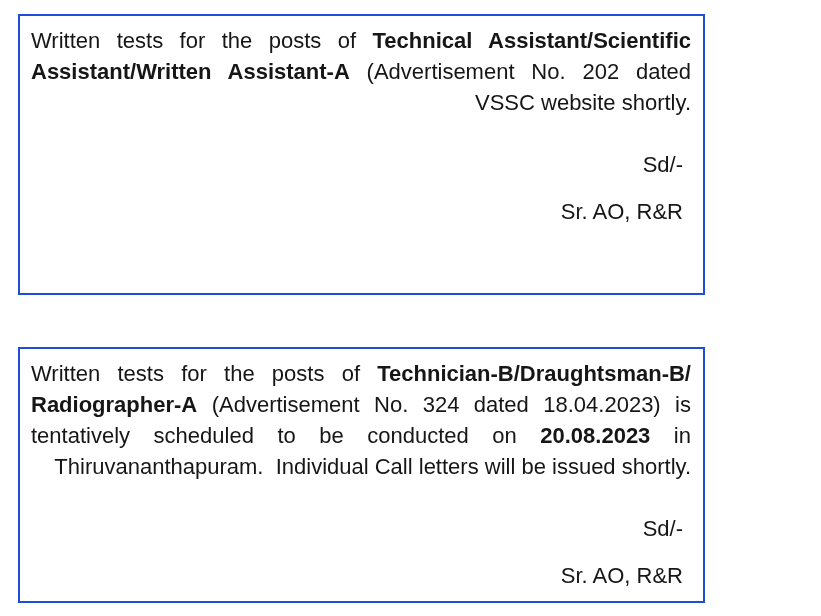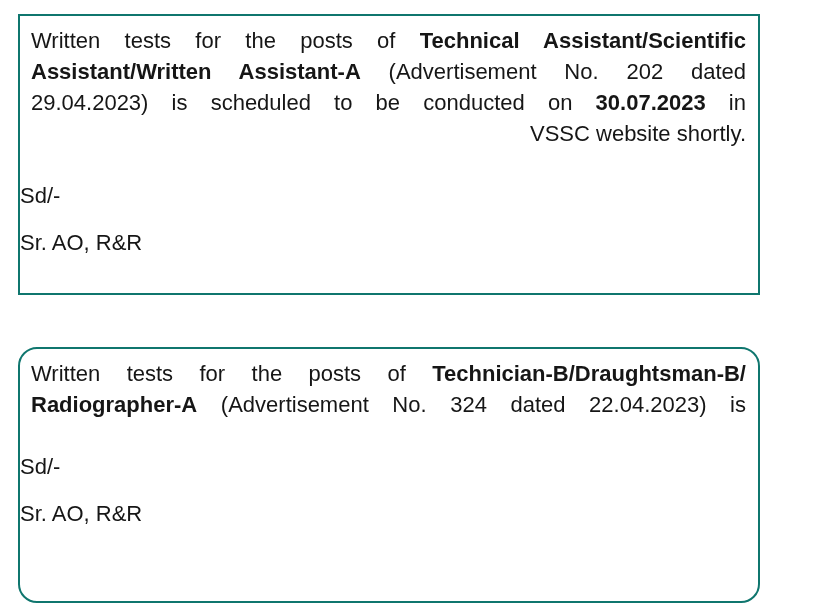--- a/index.html
+++ b/index.html
@@ -8,27 +8,27 @@
     height: 616px;
     position: relative;
     background: #ffffff;
     font-family: "Liberation Sans", sans-serif;
     color: #161616;
     overflow: hidden;
   }
   .notice-box {
     position: absolute;
     left: 18px;
-    width: 742px;
+    width: 687px;
     box-sizing: border-box;
-    border: 2px solid #0f766e;
+    border: 2px solid #1d4ed8;
     background: #ffffff;
   }
   .box-1 { top: 14px;  height: 281px; }
-  .box-2 { top: 347px; height: 256px; border-radius: 19px; }
+  .box-2 { top: 347px; height: 256px; }
 
   .para {
     margin: 9px 12px 0 11px;
     font-size: 22px;
     line-height: 31px;
   }
   .line {
     text-align: justify;
     text-align-last: justify;
     white-space: normal;
@@ -36,40 +36,41 @@
   .line.lastline {
     text-align: right;
     text-align-last: auto;
   }
   .seg { }
   .seg.b { font-weight: 700; }
 
   .sig {
     font-size: 22px;
     line-height: 31px;
-    text-align: left;
-    margin-right: 13px;
+    text-align: right;
+    margin-right: 20px;
   }
   .sig-sd  { margin-top: 31px; }
   .sig-who { margin-top: 16px; }
 </style>
 </head>
 <body>
 
 <div class="notice-box box-1">
   <div class="para">
     <div class="line"><span class="seg">Written tests for the posts of </span><span class="seg b">Technical Assistant/Scientific</span></div>
     <div class="line"><span class="seg b">Assistant/Written Assistant-A</span><span class="seg"> (Advertisement No. 202 dated</span></div>
-    <div class="line"><span class="seg">29.04.2023) is scheduled to be conducted on </span><span class="seg b">30.07.2023</span><span class="seg"> in</span></div>
     <div class="line lastline"><span class="seg">VSSC website shortly.</span></div>
   </div>
   <div class="sig sig-sd">Sd/-</div>
   <div class="sig sig-who">Sr. AO, R&amp;R</div>
 </div>
 
 <div class="notice-box box-2">
   <div class="para">
     <div class="line"><span class="seg">Written tests for the posts of </span><span class="seg b">Technician-B/Draughtsman-B/</span></div>
-    <div class="line"><span class="seg b">Radiographer-A</span><span class="seg"> (Advertisement No. 324 dated 22.04.2023) is</span></div>
+    <div class="line"><span class="seg b">Radiographer-A</span><span class="seg"> (Advertisement No. 324 dated 18.04.2023) is</span></div>
+    <div class="line"><span class="seg">tentatively scheduled to be conducted on </span><span class="seg b">20.08.2023</span><span class="seg"> in</span></div>
+    <div class="line lastline"><span class="seg">Thiruvananthapuram.&nbsp; Individual Call letters will be issued shortly.</span></div>
   </div>
   <div class="sig sig-sd">Sd/-</div>
   <div class="sig sig-who">Sr. AO, R&amp;R</div>
 </div>
 
 </body></html>

